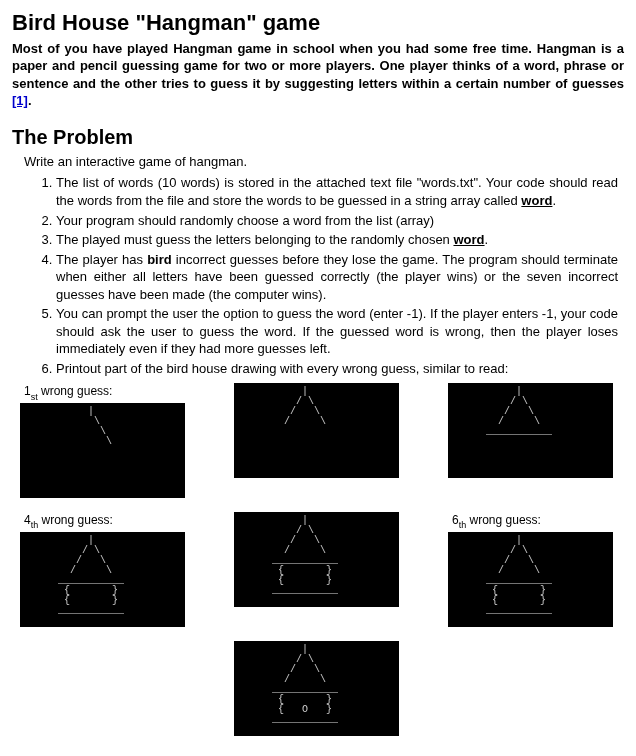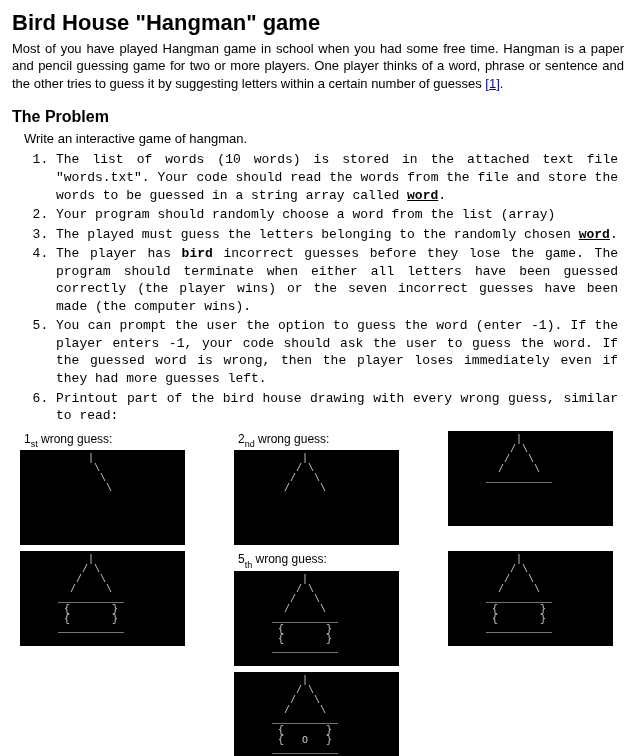--- a/index.html
+++ b/index.html
@@ -11,57 +11,57 @@
     padding: 8px 12px;
     width: 612px;
     line-height: 1.35;
   }
   h1 {
     font-size: 22px;
     margin: 0 0 2px 0;
     font-weight: bold;
   }
   h2 {
-    font-size: 16px;
+    font-size: 20px;
     margin: 14px 0 2px 0;
     font-weight: bold;
   }
   .intro {
     text-align: justify;
     margin: 0 0 6px 0;
+    font-weight: bold;
   }
   .ref-link {
     color: #0000cc;
     text-decoration: underline;
     cursor: pointer;
   }
   .subline {
     margin: 0 0 4px 12px;
   }
   ol {
     margin: 0 0 6px 0;
     padding-left: 44px;
   }
   ol li {
     margin-bottom: 2px;
     text-align: justify;
     padding-right: 6px;
-    font-family: Liberation Mono, monospace;
   }
   .b { font-weight: bold; }
   .u { text-decoration: underline; }
   .figures {
     display: flex;
     flex-wrap: wrap;
     justify-content: space-between;
     padding: 0 8px;
   }
   .fig {
     width: 168px;
-    margin-bottom: 6px;
+    margin-bottom: 14px;
   }
   .fig.last {
     margin-left: auto;
     margin-right: auto;
   }
   .fig-label {
     font-size: 12px;
     margin-bottom: 1px;
     padding-left: 4px;
   }
@@ -121,57 +121,57 @@
 <div class="figures">
   <div class="fig">
     <div class="fig-label"><span>1</span><span class="sub">st</span><span> wrong guess:</span></div>
     <div class="console">           |
             \
              \
               \
 </div>
   </div>
   <div class="fig">
-    <div class="fig-label"><span>2</span><span class="sub">nd</span><span> wrong guess:</span></div>
     <div class="console">           |
           / \
          /   \
         /     \
 </div>
   </div>
   <div class="fig">
     <div class="console">           |
           / \
          /   \
         /     \
       ___________
 </div>
   </div>
   <div class="fig">
+    <div class="fig-label"><span>4</span><span class="sub">th</span><span> wrong guess:</span></div>
     <div class="console">           |
           / \
          /   \
         /     \
       ___________
        {       }
        {       }
       ___________</div>
   </div>
   <div class="fig">
-    <div class="fig-label"><span>5</span><span class="sub">th</span><span> wrong guess:</span></div>
     <div class="console">           |
           / \
          /   \
         /     \
       ___________
        {       }
        {       }
       ___________</div>
   </div>
   <div class="fig">
+    <div class="fig-label"><span>6</span><span class="sub">th</span><span> wrong guess:</span></div>
     <div class="console">           |
           / \
          /   \
         /     \
       ___________
        {       }
        {       }
       ___________</div>
   </div>
   <div class="fig last">

